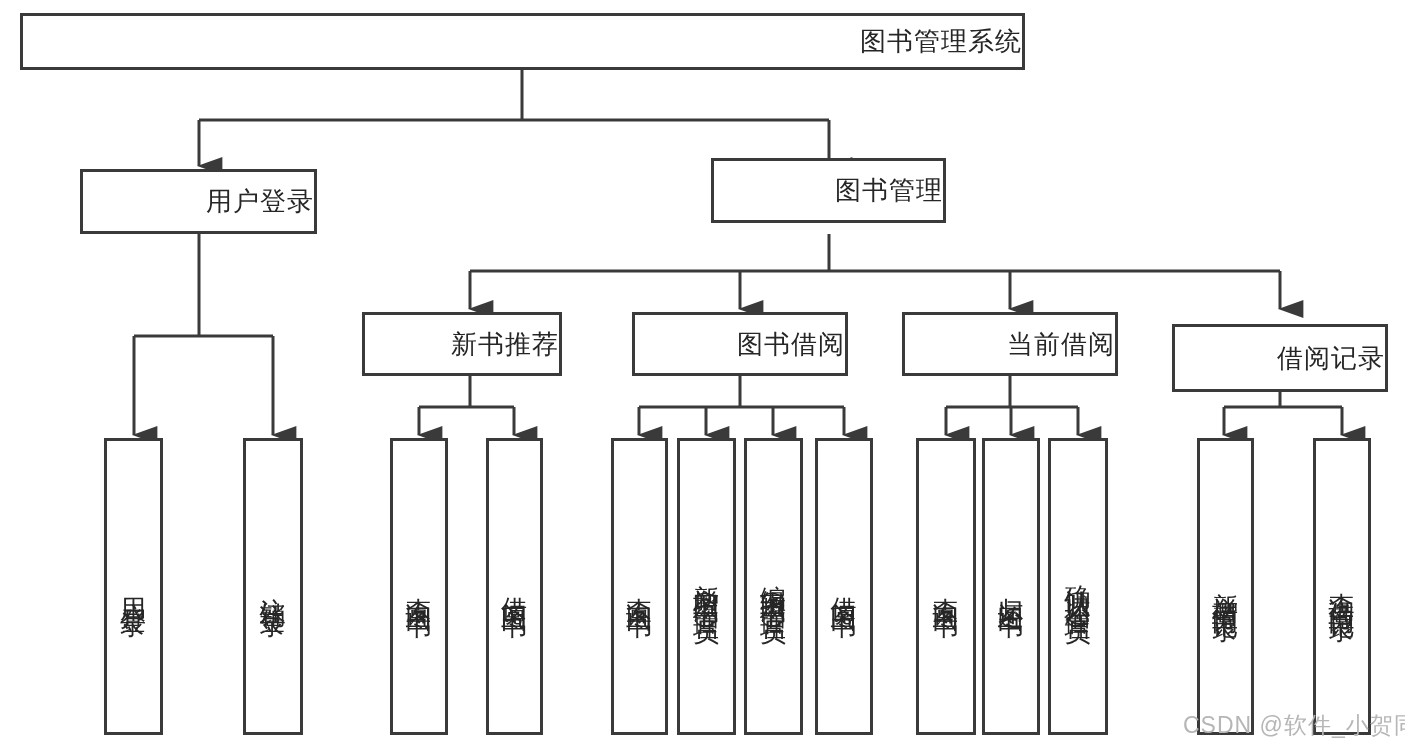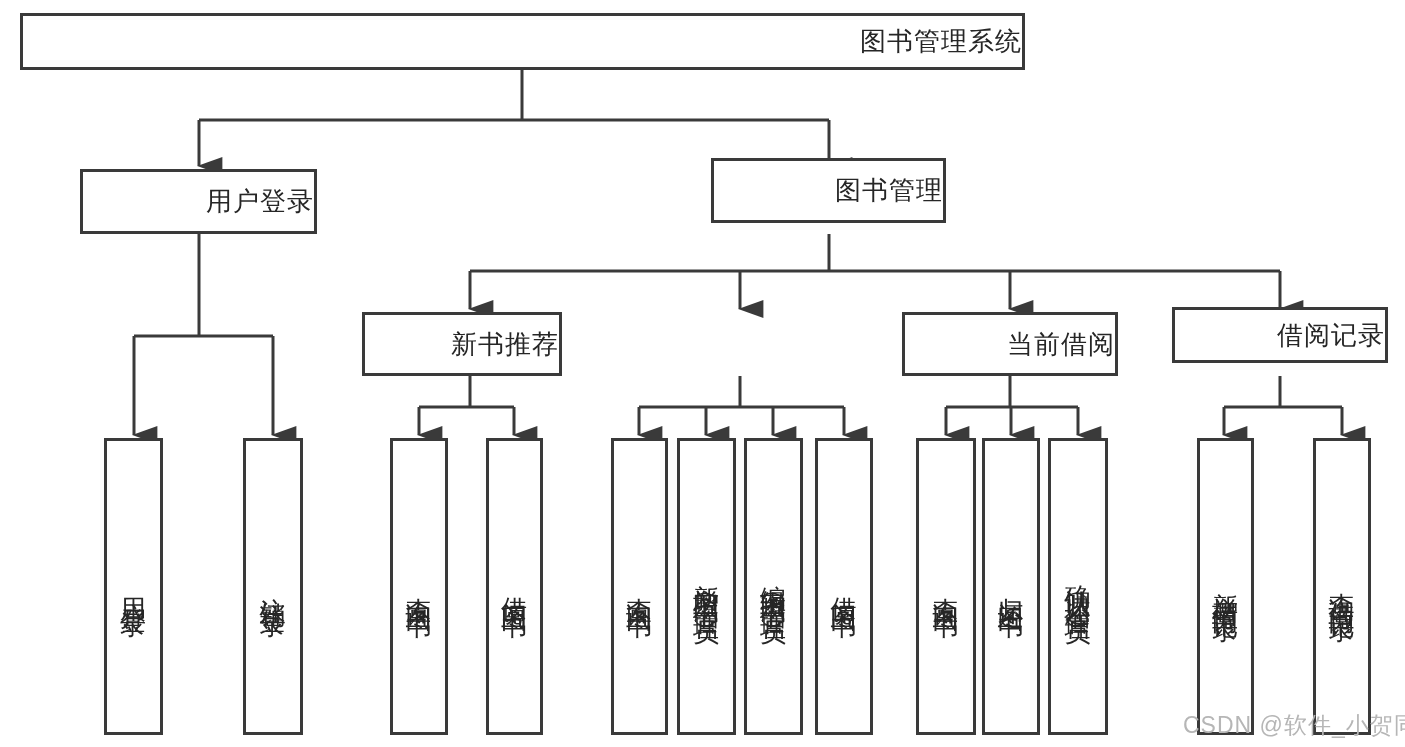--- a/index.html
+++ b/index.html
@@ -90,24 +90,27 @@
   <div class="node" style="left:80px;top:169px;width:237px;height:65px;">
     <span>用户登录</span>
   </div>
   <div class="node" style="left:711px;top:158px;width:235px;height:65px;">
     <span>图书管理</span>
   </div>
 
   <div class="node" style="left:362px;top:312px;width:200px;height:64px;">
     <span>新书推荐</span>
   </div>
+  <div class="node" style="left:632px;top:312px;width:216px;height:64px;">
+    <span>图书借阅</span>
+  </div>
   <div class="node" style="left:902px;top:312px;width:216px;height:64px;">
     <span>当前借阅</span>
   </div>
-  <div class="node" style="left:1172px;top:307px;width:216px;height:56px;">
+  <div class="node" style="left:1172px;top:324px;width:216px;height:68px;">
     <span>借阅记录</span>
   </div>
 
   <div class="leaf" style="left:104px;width:59px;">
     <span>用户登录</span>
   </div>
   <div class="leaf" style="left:243px;width:60px;">
     <span>注销登录</span>
   </div>
 

